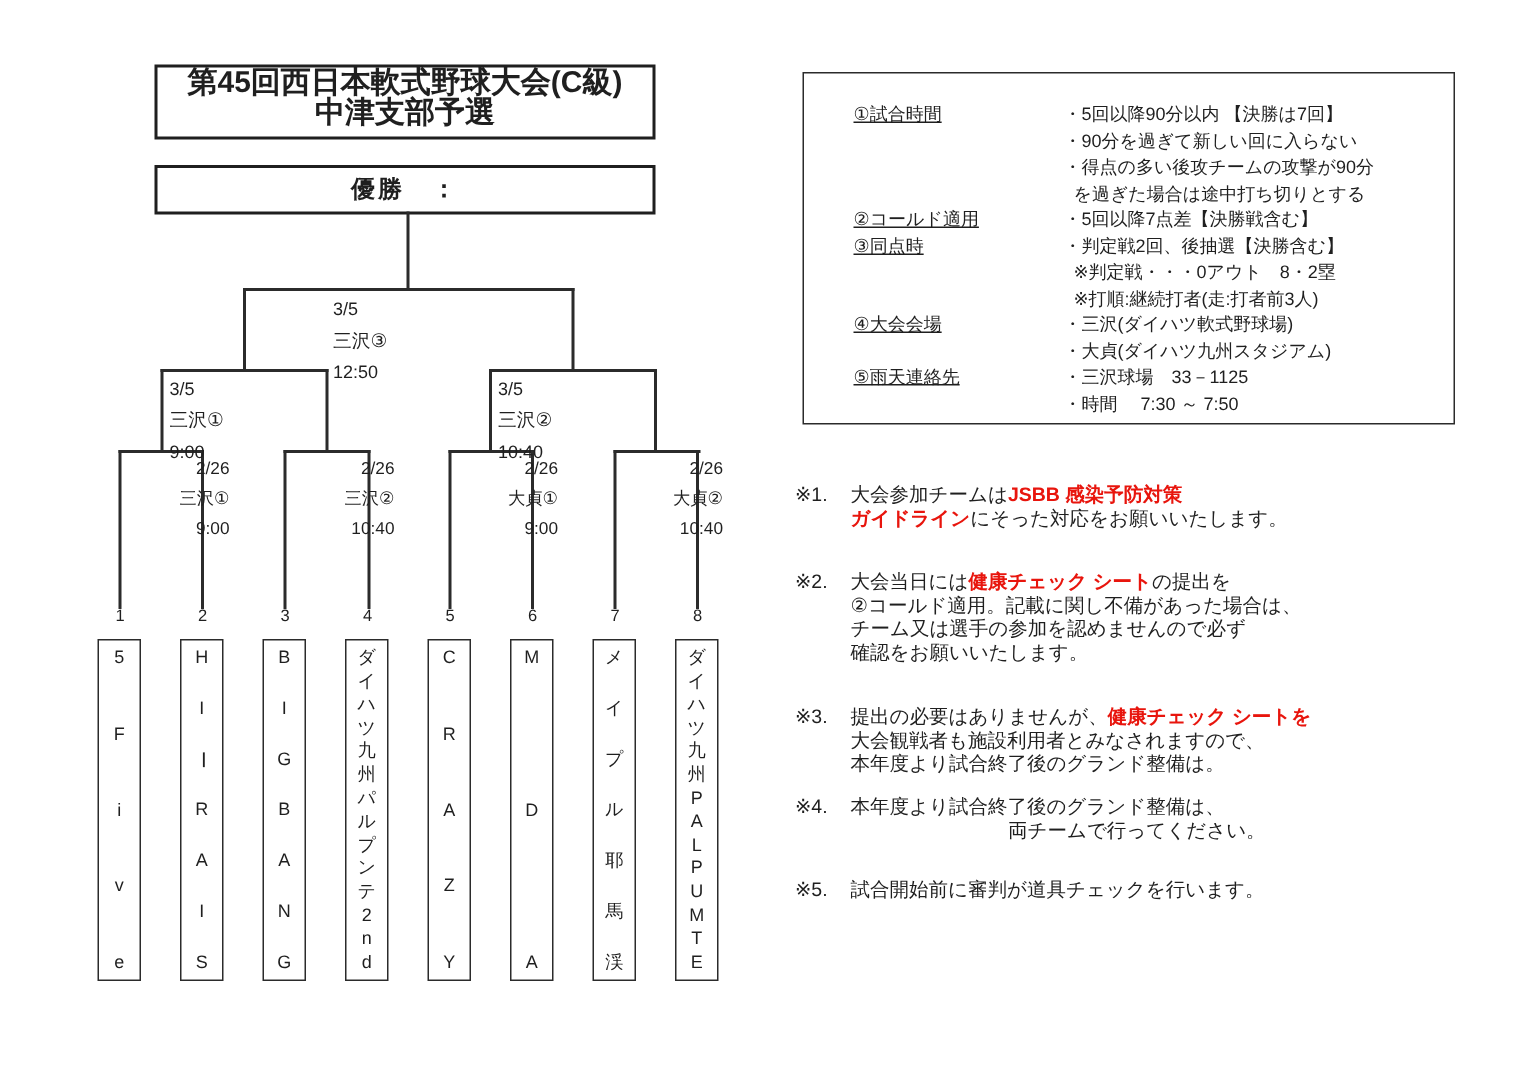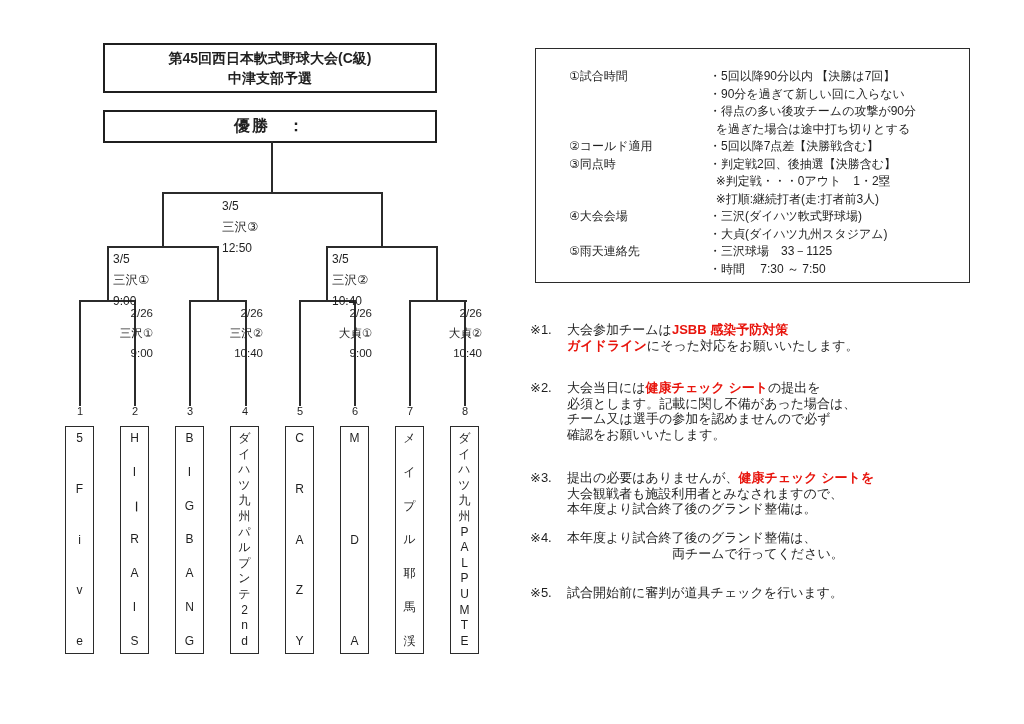--- a/index.html
+++ b/index.html
@@ -3,35 +3,35 @@
 <meta charset="utf-8">
 <style>
   html,body{margin:0;padding:0;background:#ffffff;}
   .page{position:relative;width:1024px;height:724px;background:#ffffff;overflow:hidden;
         font-family:"Liberation Sans","DejaVu Sans",sans-serif;color:#1f1f1f;}
   .abs{position:absolute;}
   .box{border:2px solid #1f1f1f;background:#fff;}
   .center{text-align:center;}
   .line{position:absolute;background:#2b2b2b;}
   .title-box{left:103px;top:43px;width:330px;height:46px;display:flex;flex-direction:column;
-             justify-content:center;font-weight:bold;font-size:14px;line-height:20px;}
+             justify-content:flex-start;font-weight:bold;font-size:20px;line-height:20px;}
   .winner-box{left:103px;top:110px;width:330px;height:29px;display:flex;align-items:center;
               justify-content:center;font-weight:bold;font-size:16px;letter-spacing:2px;}
   .match-label{position:absolute;width:100px;font-size:12px;line-height:21px;}
   .match-label .venue{font-size:12.5px;}
   .r1-label{position:absolute;width:90px;text-align:right;font-size:11.5px;line-height:20px;}
   .seed{position:absolute;width:30px;text-align:center;font-size:11px;top:405px;}
   .team-box{position:absolute;top:426px;width:27px;height:216px;border:1.5px solid #2b2b2b;
             display:flex;flex-direction:column;justify-content:space-between;align-items:center;
             padding:5px 0;font-size:12px;line-height:13px;}
   .team-box .rot{transform:rotate(90deg);}
   .info-box{left:535px;top:48px;width:435px;height:235px;border:1.5px solid #2b2b2b;
             padding:19px 0 0 33px;box-sizing:border-box;font-size:12px;}
   .rule-row{display:flex;}
-  .rule-label{width:140px;flex:0 0 140px;line-height:17.5px;}
+  .rule-label{width:140px;flex:0 0 140px;line-height:17.5px;text-decoration:underline;}
   .rule-lines{line-height:17.5px;white-space:pre;}
   .note{position:absolute;display:flex;font-size:13px;line-height:15.5px;}
   .note .marker{width:37px;flex:0 0 37px;}
   .note .red{color:#e8150d;font-weight:bold;}
   .note .nline{white-space:pre;}
 </style>
 </head>
 <body>
 
 <div class="page">
@@ -202,21 +202,21 @@
         <div class="rule-row">
           <div class="rule-label">①試合時間</div>
           <div class="rule-lines"><div>・5回以降90分以内 【決勝は7回】</div><div>・90分を過ぎて新しい回に入らない</div><div>・得点の多い後攻チームの攻撃が90分</div><div>  を過ぎた場合は途中打ち切りとする</div></div>
         </div>
         <div class="rule-row">
           <div class="rule-label">②コールド適用</div>
           <div class="rule-lines"><div>・5回以降7点差【決勝戦含む】</div></div>
         </div>
         <div class="rule-row">
           <div class="rule-label">③同点時</div>
-          <div class="rule-lines"><div>・判定戦2回、後抽選【決勝含む】</div><div>  ※判定戦・・・0アウト　1・2塁</div><div>  ※打順:継続打者(走:打者前3人)</div></div>
+          <div class="rule-lines"><div>・判定戦2回、後抽選【決勝含む】</div><div>  ※判定戦・・・0アウト　8・2塁</div><div>  ※打順:継続打者(走:打者前3人)</div></div>
         </div>
         <div class="rule-row">
           <div class="rule-label">④大会会場</div>
           <div class="rule-lines"><div>・三沢(ダイハツ軟式野球場)</div><div>・大貞(ダイハツ九州スタジアム)</div></div>
         </div>
         <div class="rule-row">
           <div class="rule-label">⑤雨天連絡先</div>
           <div class="rule-lines"><div>・三沢球場　33－1125</div><div>・時間　 7:30 ～ 7:50</div></div>
         </div>
       </div>
@@ -227,21 +227,21 @@
         <span class="marker">※1.</span>
         <div>
           <div class="nline"><span>大会参加チームは</span><span class="red">JSBB 感染予防対策</span></div>
           <div class="nline"><span class="red">ガイドライン</span><span>にそった対応をお願いいたします。</span></div>
         </div>
       </div>
       <div class="note" style="left: 530px; top: 380px;">
         <span class="marker">※2.</span>
         <div>
           <div class="nline"><span>大会当日には</span><span class="red">健康チェック シート</span><span>の提出を</span></div>
-          <div class="nline"><span>必須とします。記載に関し不備があった場合は、</span></div>
+          <div class="nline"><span>②コールド適用。記載に関し不備があった場合は、</span></div>
           <div class="nline"><span>チーム又は選手の参加を認めませんので必ず</span></div>
           <div class="nline"><span>確認をお願いいたします。</span></div>
         </div>
       </div>
       <div class="note" style="left: 530px; top: 470px;">
         <span class="marker">※3.</span>
         <div>
           <div class="nline"><span>提出の必要はありませんが、</span><span class="red">健康チェック シートを</span></div>
           <div class="nline"><span>大会観戦者も施設利用者とみなされますので、</span></div>
           <div class="nline"><span>本年度より試合終了後のグランド整備は。</span></div>

